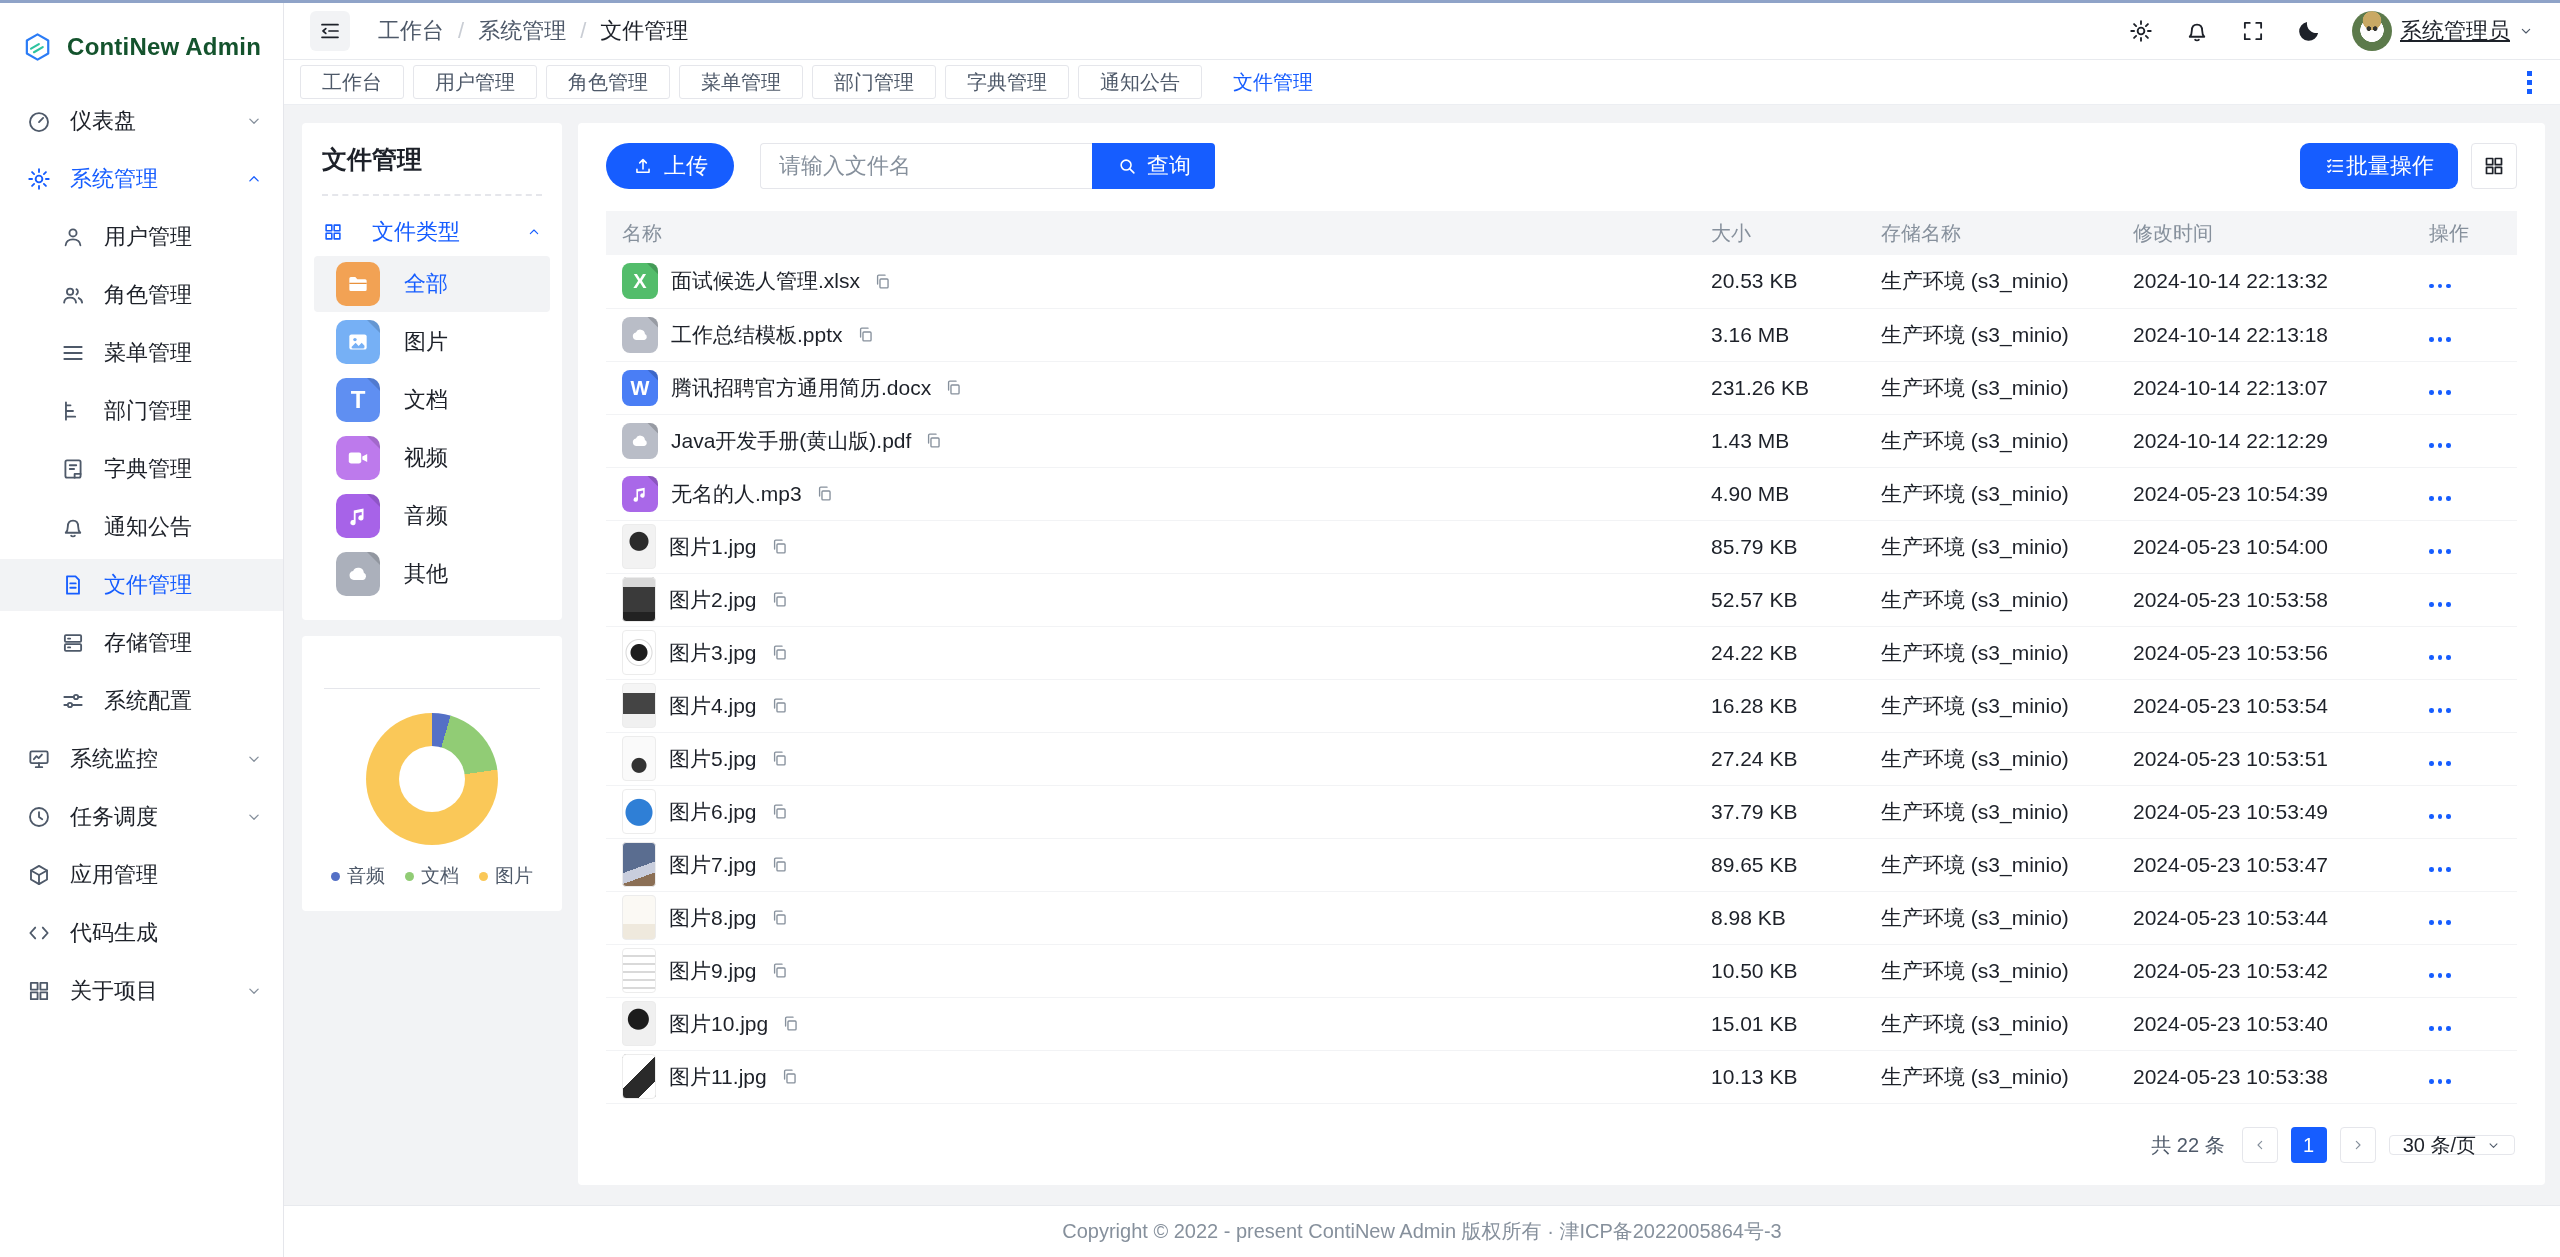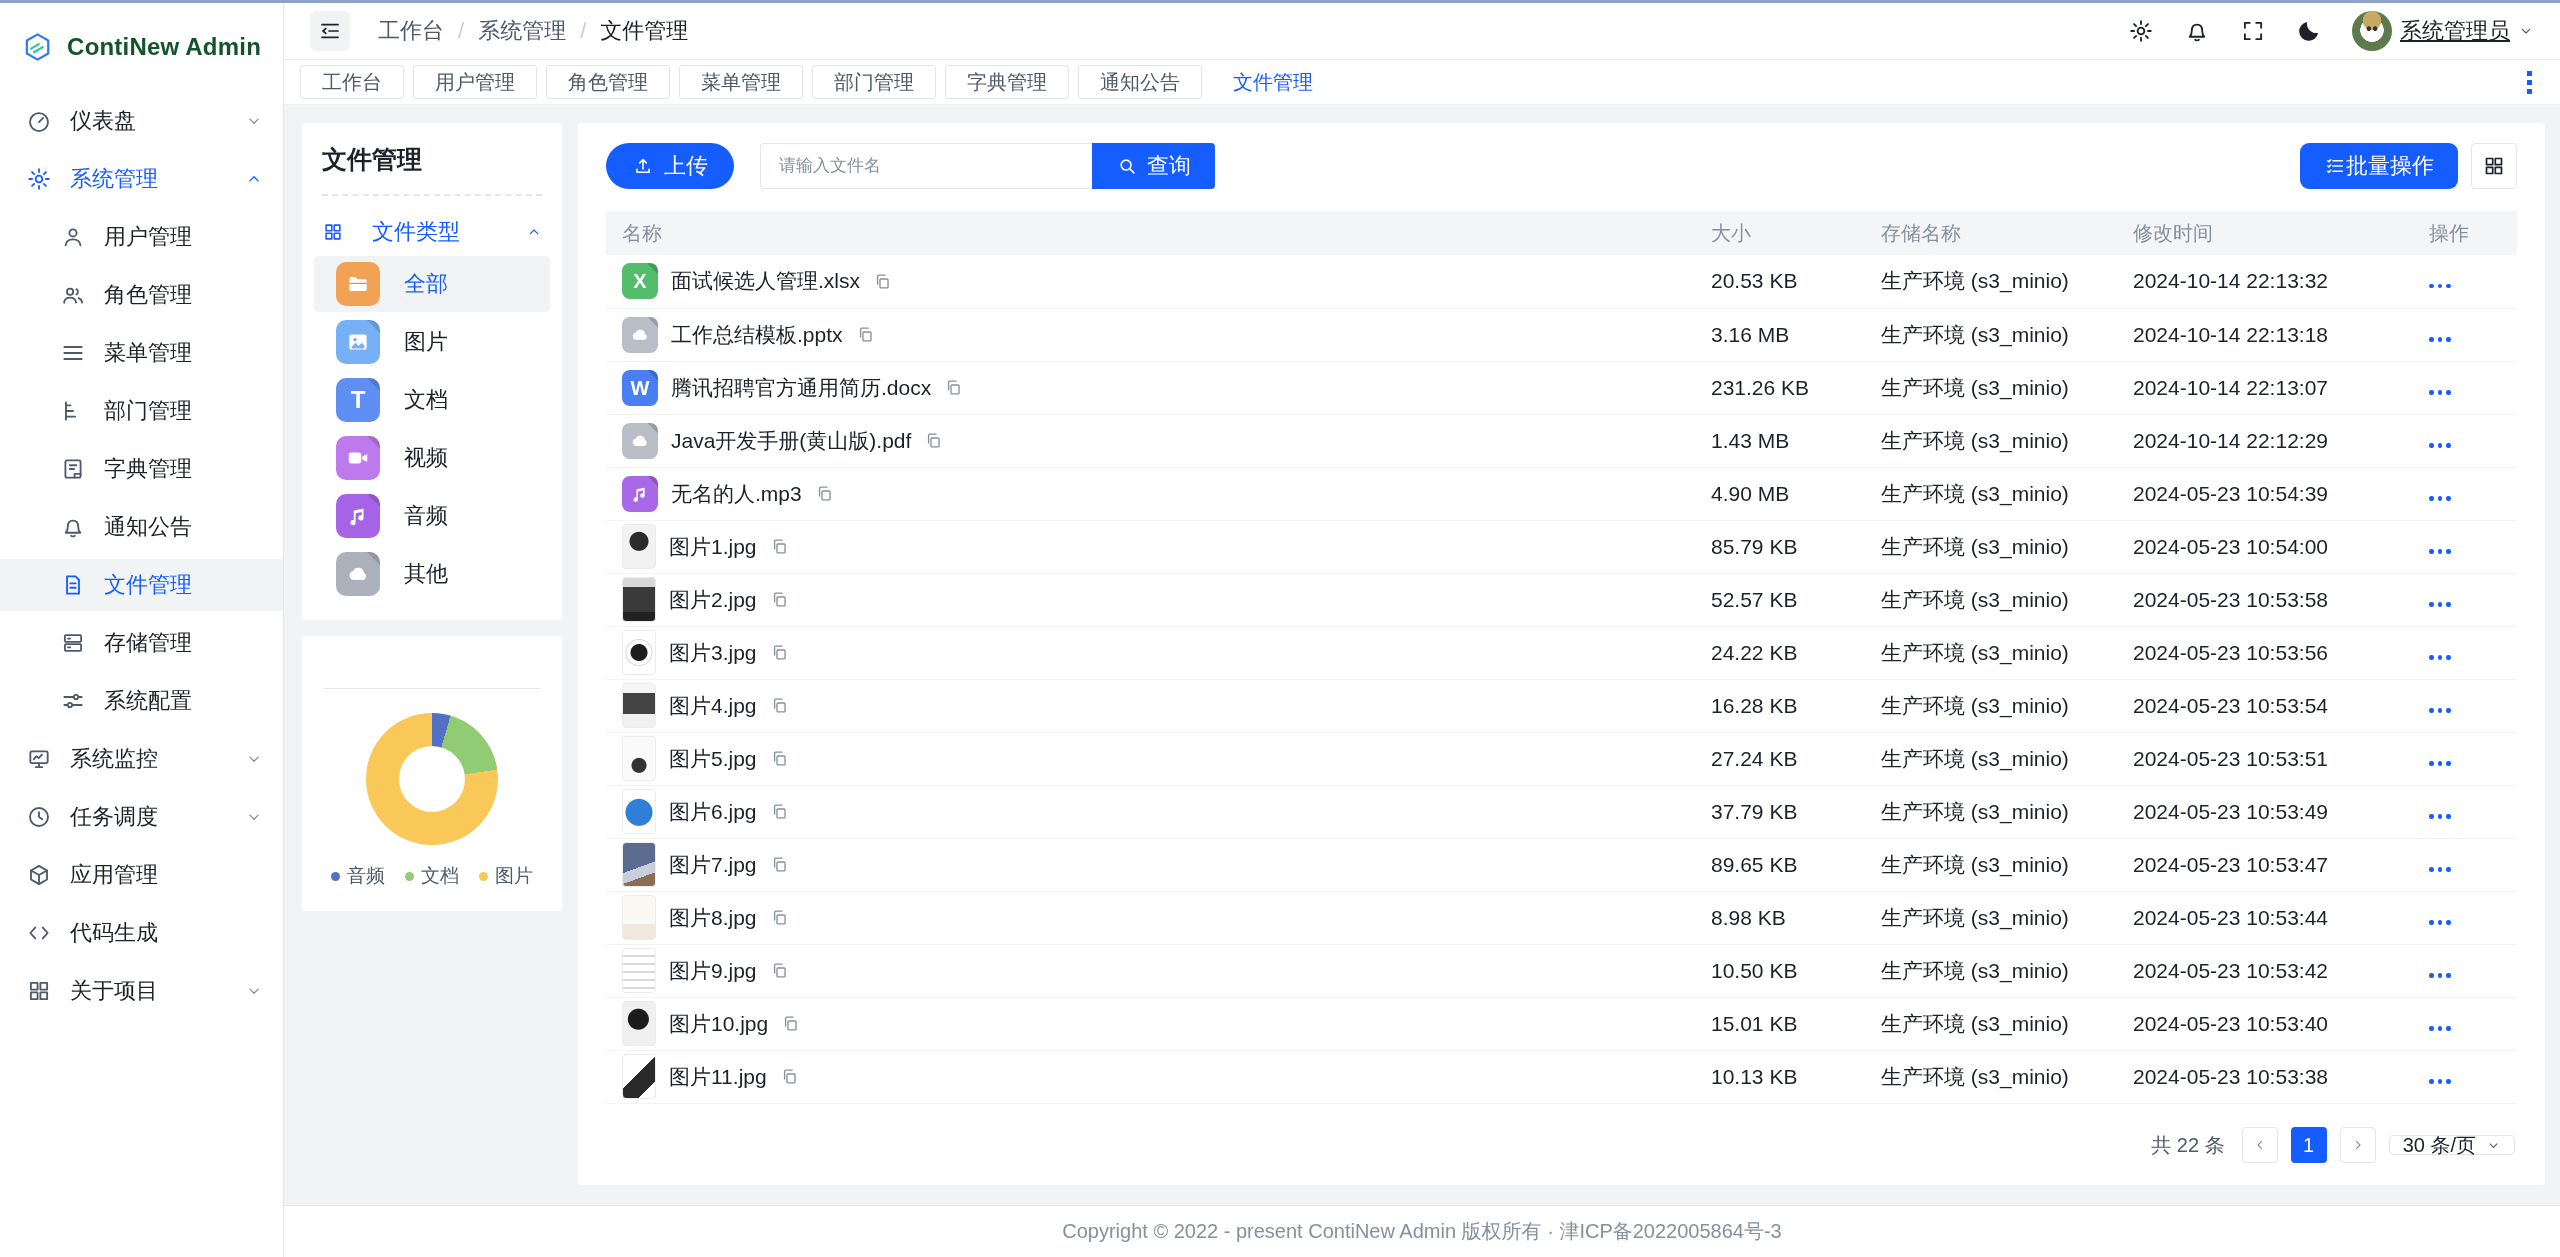--- a/index.html
+++ b/index.html
@@ -95,21 +95,21 @@
   .legend-item{display:flex;align-items:center;gap:7px;font-size:19px;color:#4e5969;cursor:pointer;}
   .legend-dot{width:9px;height:9px;border-radius:50%;display:inline-block;}
 
   
   .main-card{flex:1;min-width:0;padding:20px 28px 16px;display:flex;flex-direction:column;}
   .toolbar{display:flex;align-items:center;flex:0 0 46px;}
   .btn{border:none;cursor:pointer;display:inline-flex;align-items:center;justify-content:center;font-family:inherit;}
   .btn-upload{height:46px;padding:0 26px;border-radius:23px;background:#165dff;color:#fff;font-size:22px;gap:10px;}
   .btn-upload .icn,.btn-query .icn,.btn-batch .icn{width:22px;height:22px;display:inline-flex;color:#fff;}
   .input-group{display:flex;margin-left:26px;height:46px;}
-  .search-input{width:332px;height:46px;border:1px solid #e5e6eb;border-right:none;border-radius:4px 0 0 4px;padding:0 18px;font-size:17px;color:#ef4444;outline:none;font-family:inherit;}
+  .search-input{width:332px;height:46px;border:1px solid #e5e6eb;border-right:none;border-radius:4px 0 0 4px;padding:0 18px;font-size:22px;color:#ef4444;outline:none;font-family:inherit;}
   .search-input::placeholder{color:#86909c;}
   .btn-query{height:46px;padding:0 24px;border-radius:0 4px 4px 0;background:#165dff;color:#fff;font-size:22px;gap:9px;}
   .toolbar-spacer{flex:1;}
   .btn-batch{height:46px;padding:0 24px;border-radius:9px;background:#165dff;color:#fff;font-size:22px;}
   .btn-view{width:46px;height:46px;margin-left:13px;border:1px solid #e5e6eb;border-radius:4px;background:#fff;color:#1d2129;}
   .btn-view .icn{width:24px;height:24px;}
 
   .tablebox{flex:1;min-height:0;margin-top:22px;display:flex;flex-direction:column;overflow:hidden;}
   table.files{width:100%;border-collapse:collapse;table-layout:fixed;}
   .files th{background:#f4f5f7;font-weight:400;font-size:20px;color:#86909c;text-align:left;height:44px;padding:0 16px;white-space:nowrap;}

